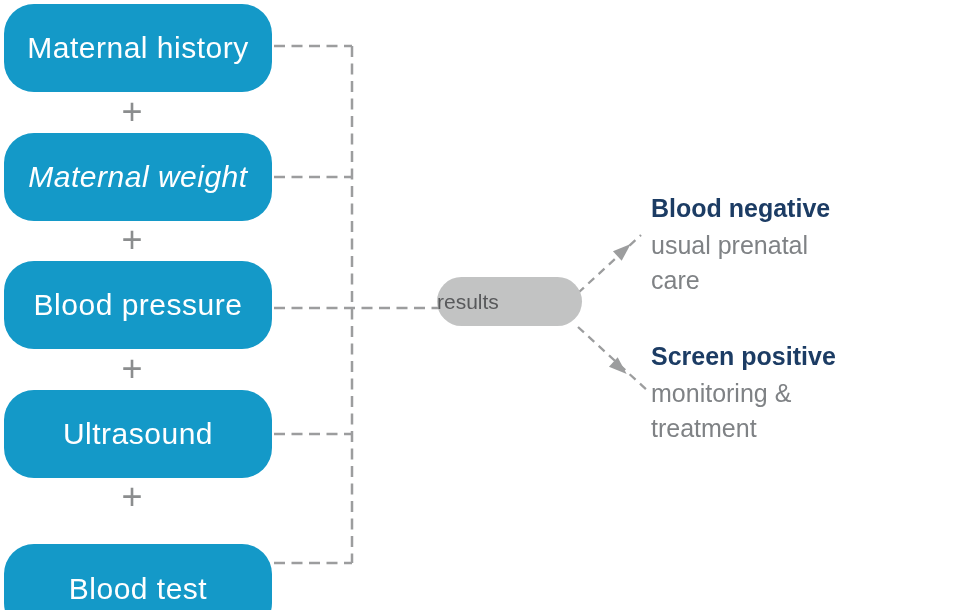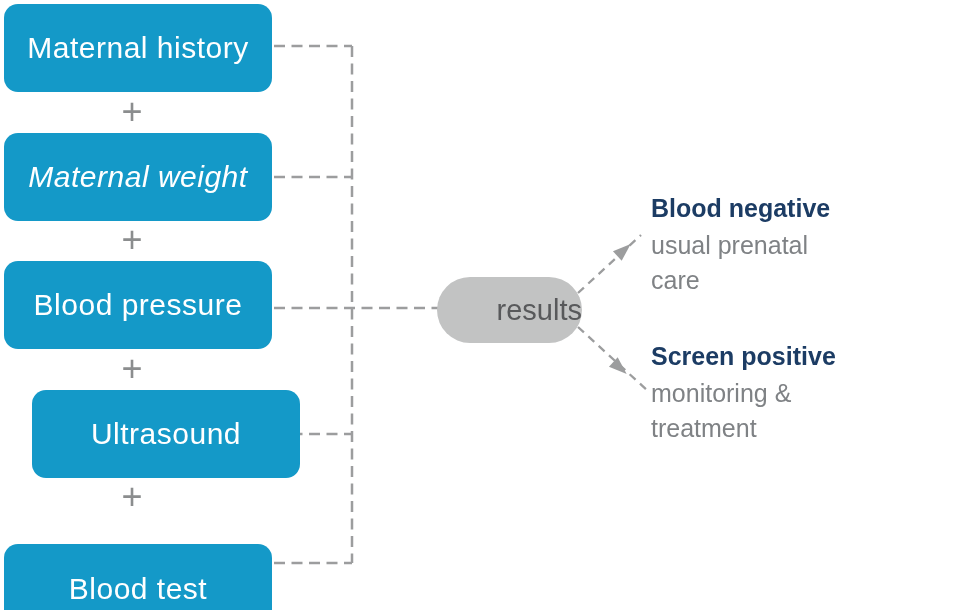--- a/index.html
+++ b/index.html
@@ -36,32 +36,32 @@
   .arrowhead {
     fill: var(--connector, #9c9d9e);
     stroke: none;
   }
   .input-box {
     position: absolute;
     left: 4px;
     width: 268px;
     height: 88px;
     background: var(--input-box, #1499c8);
-    border-radius: 14px;
+    border-radius: 30px;
     display: flex;
     align-items: center;
     justify-content: center;
     color: var(--input-text, #ffffff);
     font-size: 30px;
     letter-spacing: 0.5px;
   }
   .box-1 { top: 4px; }
   .box-2 { top: 133px; font-style: italic; }
   .box-3 { top: 261px; justify-content: center; }
-  .box-4 { top: 390px; margin-left: 28px; }
+  .box-4 { top: 390px; }
   .box-5 { top: 544px; height: 89px; }
   .plus {
     position: absolute;
     left: 102px;
     width: 60px;
     height: 36px;
     line-height: 36px;
     text-align: center;
     font-size: 36px;
     font-weight: 400;
@@ -69,28 +69,28 @@
   }
   .plus-1 { top: 94px; }
   .plus-2 { top: 222px; }
   .plus-3 { top: 351px; }
   .plus-4 { top: 479px; }
   .results-pill {
     position: absolute;
     left: 437px;
     top: 277px;
     width: 145px;
-    height: 66px;
+    height: 49px;
     background: var(--results-box, #c2c3c3);
     border-radius: 33px;
     display: flex;
     align-items: center;
-    justify-content: flex-end;
+    justify-content: flex-start;
     color: var(--results-text, #58595b);
-    font-size: 29px;
+    font-size: 21px;
   }
   .outcome {
     position: absolute;
     left: 651px;
     width: 200px;
   }
   .outcome-1 { top: 194px; }
   .outcome-2 { top: 342px; }
   .outcome-title {
     font-size: 25px;

